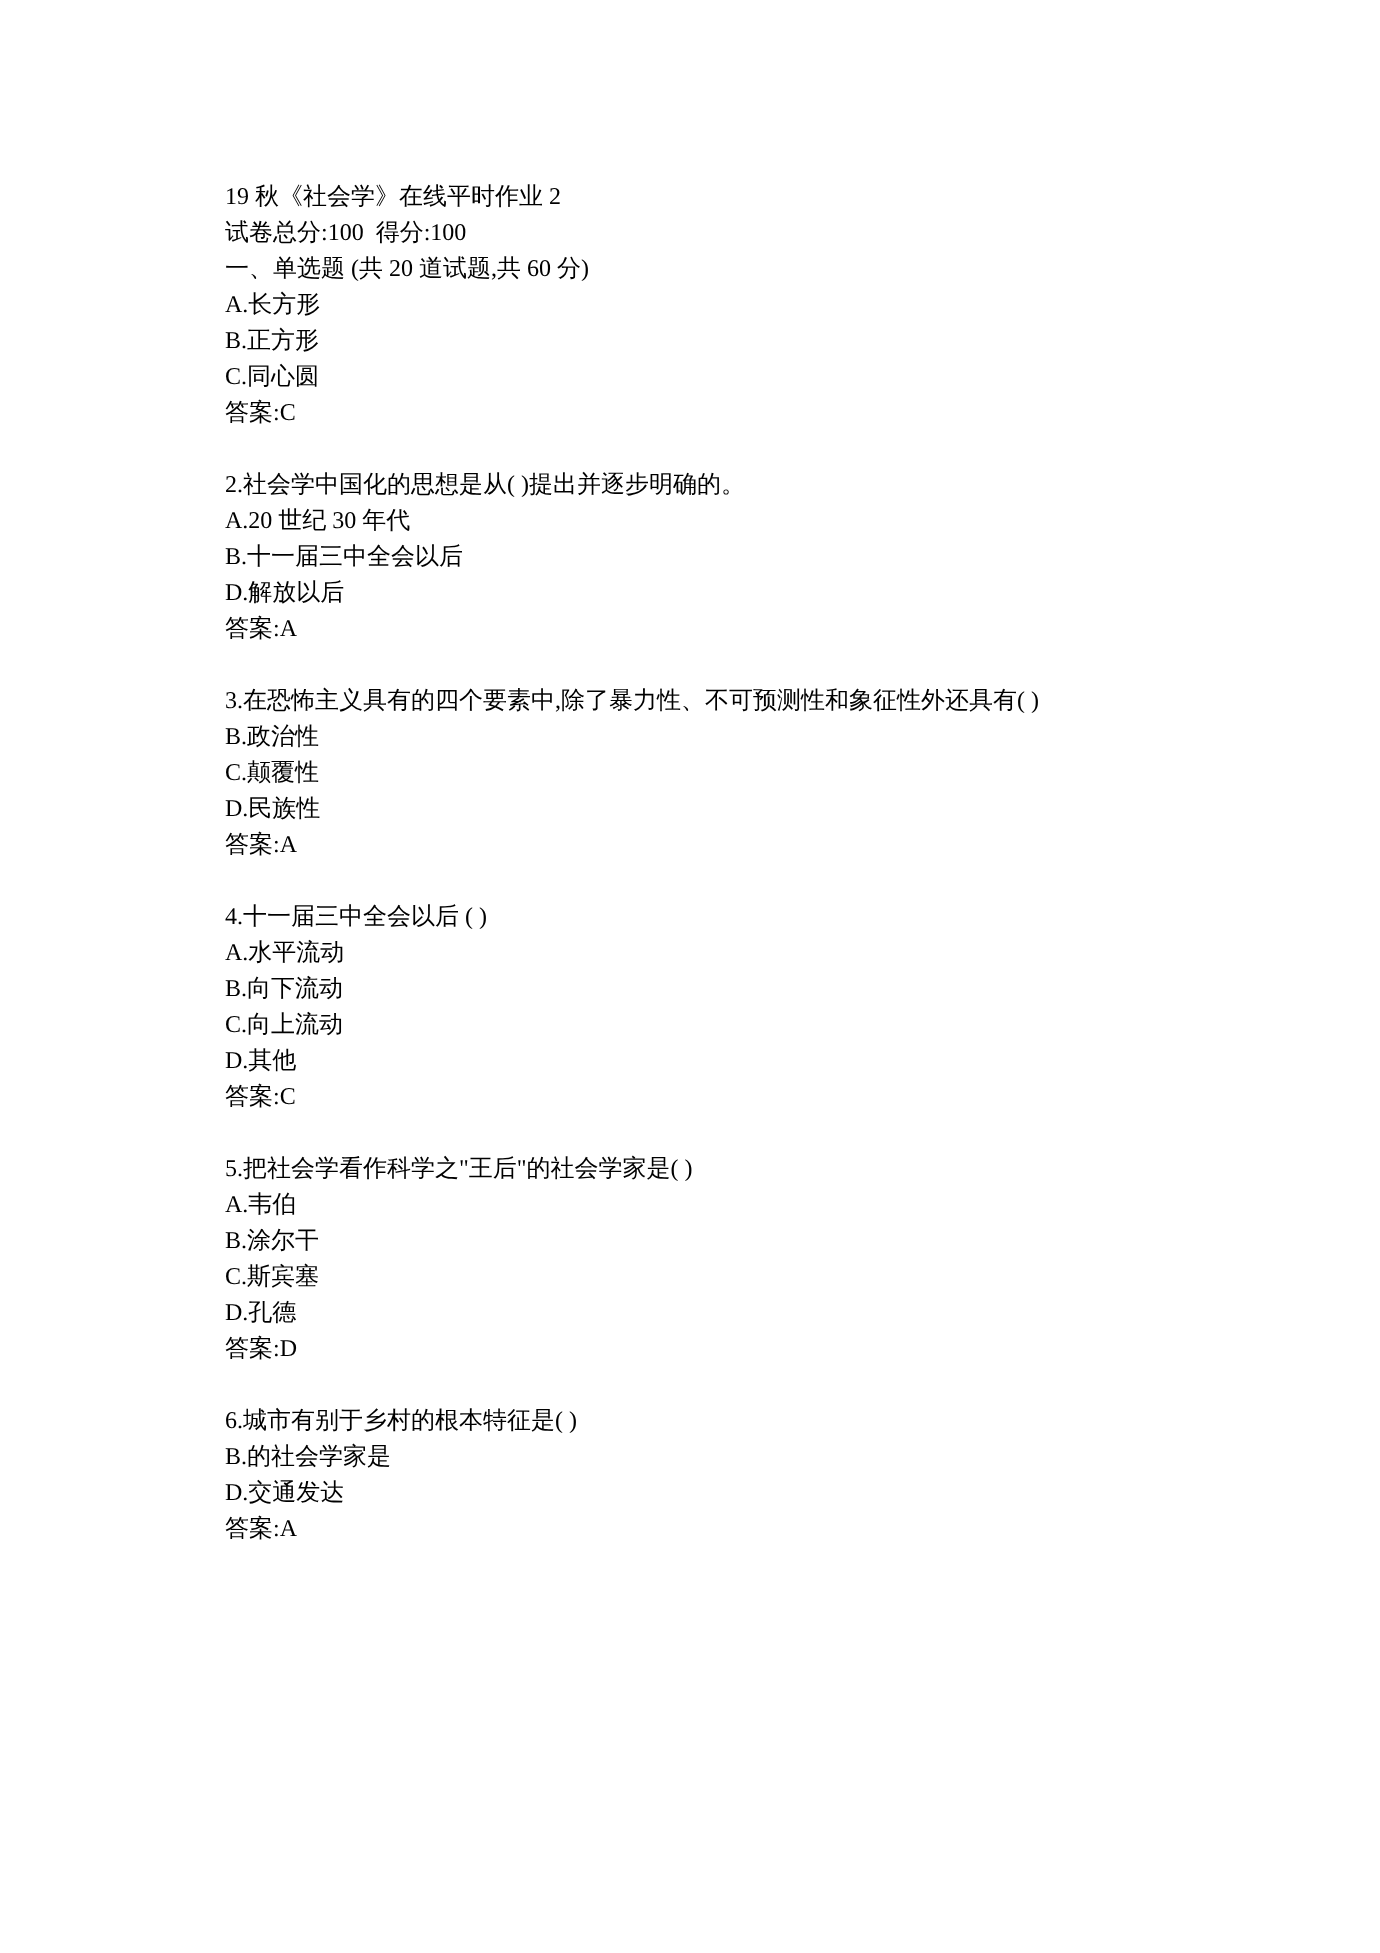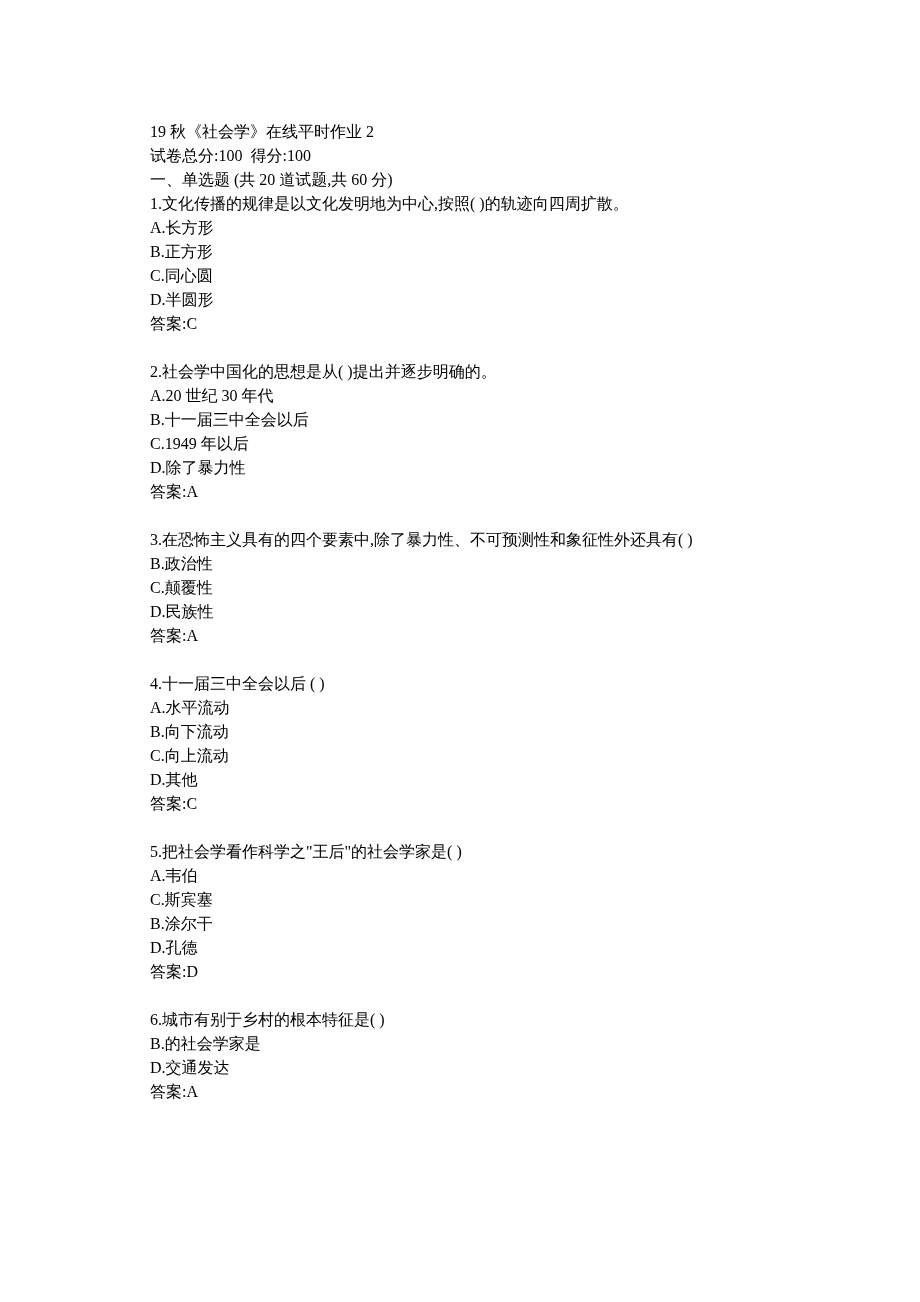--- a/index.html
+++ b/index.html
@@ -24,36 +24,33 @@
     }
   </style>
 </head>
 <body>
 
 <div class="line">19 秋《社会学》在线平时作业 2</div>
 <div class="line">试卷总分:100  得分:100</div>
 <div class="line">一、单选题 (共 20 道试题,共 60 分)</div>
 
 <div>
-  <div class="line"><span>1</span>.<span>文化传播的规律是以文化发明地为中心,按照( )的轨迹向四周扩散。</span></div>
   <div class="line">A.<span>长方形</span></div>
   <div class="line">B.<span>正方形</span></div>
   <div class="line">C.<span>同心圆</span></div>
-  <div class="line">D.<span>半圆形</span></div>
   <div class="line"><span>答案:</span><span>C</span></div>
 </div>
 
 <div class="spacer"></div>
 
 <div>
   <div class="line"><span>2</span>.<span>社会学中国化的思想是从( )提出并逐步明确的。</span></div>
   <div class="line">A.<span>20 世纪 30 年代</span></div>
   <div class="line">B.<span>十一届三中全会以后</span></div>
-  <div class="line">C.<span>1949 年以后</span></div>
-  <div class="line">D.<span>除了暴力性</span></div>
+  <div class="line">D.<span>解放以后</span></div>
   <div class="line"><span>答案:</span><span>A</span></div>
 </div>
 
 <div class="spacer"></div>
 
 <div>
   <div class="line"><span>3</span>.<span>在恐怖主义具有的四个要素中,除了暴力性、不可预测性和象征性外还具有( )</span></div>
   <div class="line">B.<span>政治性</span></div>
   <div class="line">C.<span>颠覆性</span></div>
   <div class="line">D.<span>民族性</span></div>
@@ -69,22 +66,22 @@
   <div class="line">C.<span>向上流动</span></div>
   <div class="line">D.<span>其他</span></div>
   <div class="line"><span>答案:</span><span>C</span></div>
 </div>
 
 <div class="spacer"></div>
 
 <div>
   <div class="line"><span>5</span>.<span>把社会学看作科学之"王后"的社会学家是( )</span></div>
   <div class="line">A.<span>韦伯</span></div>
+  <div class="line">B.<span>涂尔干</span></div>
   <div class="line">C.<span>斯宾塞</span></div>
-  <div class="line">B.<span>涂尔干</span></div>
   <div class="line">D.<span>孔德</span></div>
   <div class="line"><span>答案:</span><span>D</span></div>
 </div>
 
 <div class="spacer"></div>
 
 <div>
   <div class="line"><span>6</span>.<span>城市有别于乡村的根本特征是( )</span></div>
   <div class="line">B.<span>的社会学家是</span></div>
   <div class="line">D.<span>交通发达</span></div>

